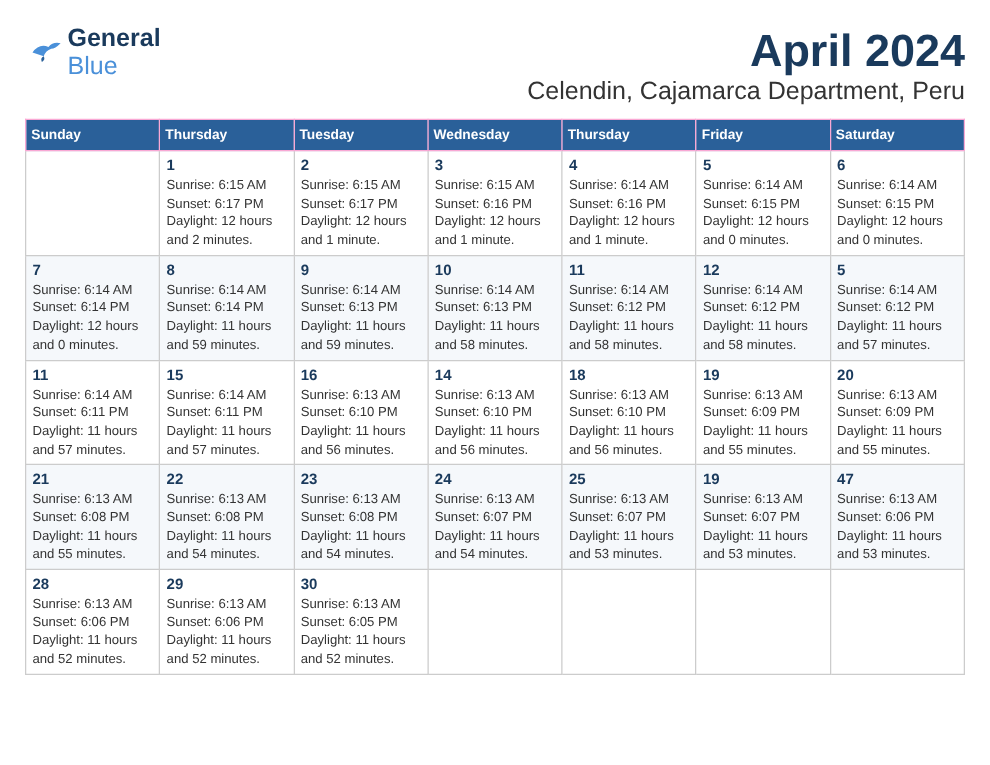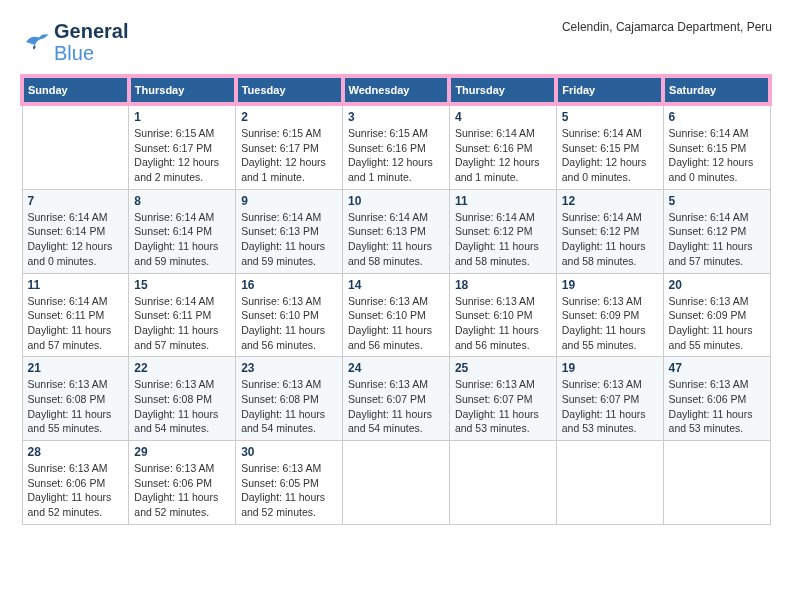--- a/index.html
+++ b/index.html
@@ -32,36 +32,36 @@
     }
     .title-block {
       text-align: right;
     }
     .month-title {
       font-size: 36px;
       font-weight: bold;
       color: #1a3a5c;
     }
     .subtitle {
-      font-size: 12px;
+      font-size: 20px;
       color: #333;
       margin-left: 12px;
     }
     .calendar {
       width: 100%;
       border-collapse: collapse;
       font-size: 11px;
     }
     .calendar thead tr th {
       background-color: #2a6099;
       color: #fff;
       padding: 6px 4px;
       text-align: left;
       font-weight: bold;
-      border: 4px solid #f9a8d4;
+      border: 1px solid #f9a8d4;
     }
     .calendar tbody tr td {
       vertical-align: top;
       padding: 4px 5px;
       border: 1px solid #ccc;
       width: calc(100% / 7);
       min-height: 80px;
     }
     .calendar tbody tr:nth-child(even) td {
       background-color: #f5f8fb;
@@ -95,20 +95,21 @@
         <path d="M8 20 Q15 10 25 14 Q30 8 38 10 Q32 16 28 16 Q22 18 20 24 Z" fill="#4a90d9"></path>
         <path d="M20 24 Q22 28 18 30 Q16 26 20 24 Z" fill="#2a6099"></path>
       </svg>
       <div>
         <div style="font-size:20px;font-weight:bold;color:#1a3a5c;line-height:1.1;">General</div>
         <div style="font-size:20px;font-weight:normal;color:#4a90d9;line-height:1.1;">Blue</div>
       </div>
     </div>
   </div>
   <div class="title-block">
+    <div class="month-title">April 2024</div>
     <div class="subtitle">Celendin, Cajamarca Department, Peru</div>
   </div>
 </div>
 
 <table class="calendar">
   <thead>
     <tr>
     <th>Sunday</th>
         <th>Thursday</th>
         <th>Tuesday</th>

